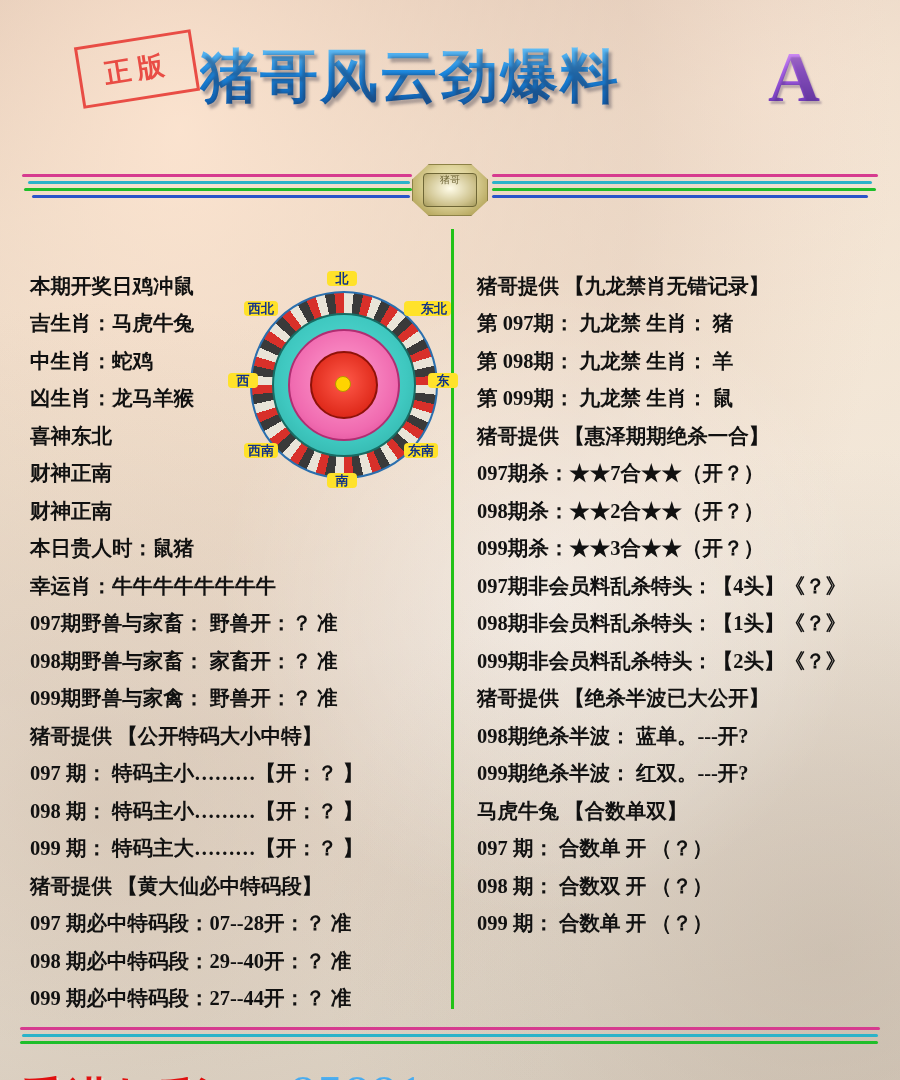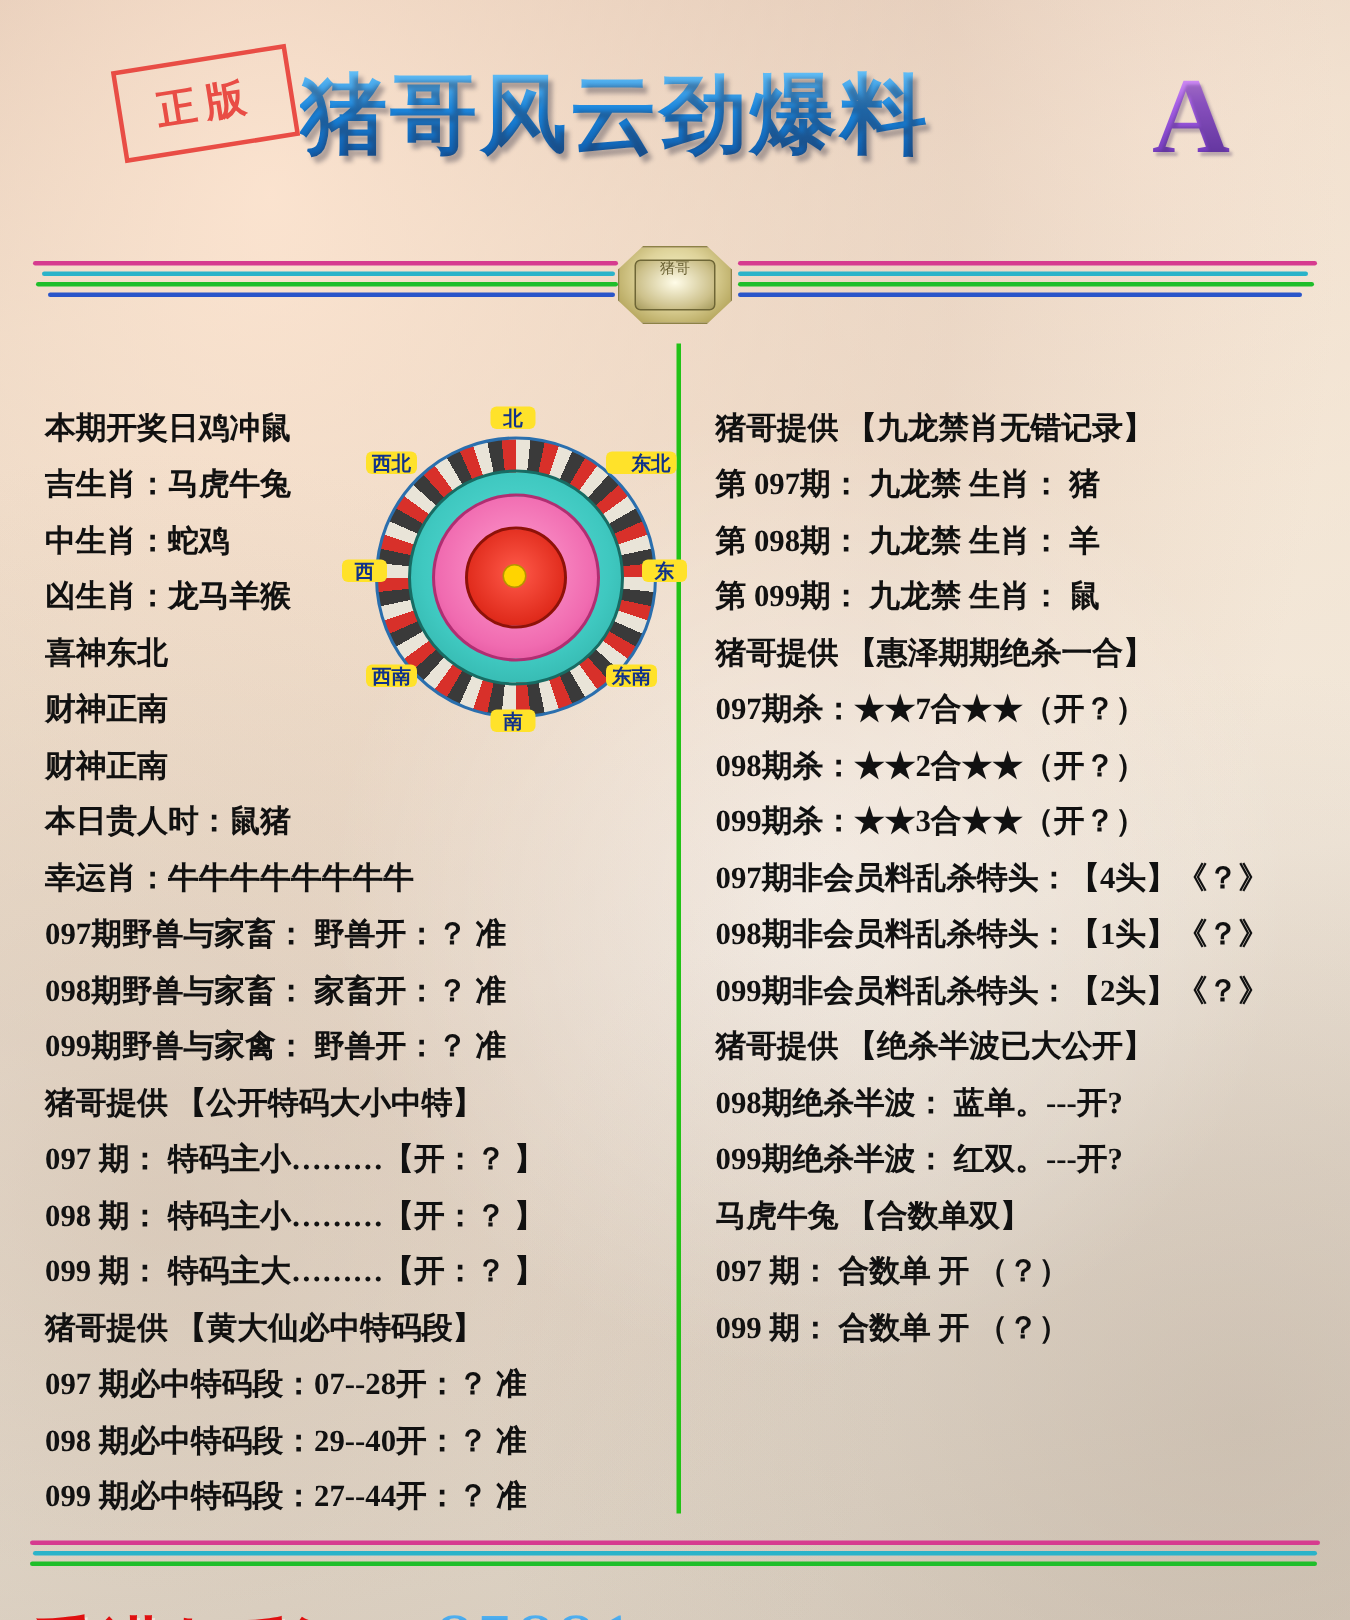--- a/index.html
+++ b/index.html
@@ -366,20 +366,21 @@
         <div class="line">098期杀：★★2合★★（开？）</div>
         <div class="line">099期杀：★★3合★★（开？）</div>
         <div class="line">097期非会员料乱杀特头：【4头】《？》</div>
         <div class="line">098期非会员料乱杀特头：【1头】《？》</div>
         <div class="line">099期非会员料乱杀特头：【2头】《？》</div>
         <div class="line">猪哥提供 【绝杀半波已大公开】</div>
         <div class="line">098期绝杀半波： 蓝单。---开?</div>
         <div class="line">099期绝杀半波： 红双。---开?</div>
         <div class="line">马虎牛兔 【合数单双】</div>
         <div class="line">097 期： 合数单 开 （？）</div>
+        <div class="line">098 期： 合数双 开 （？）</div>
         <div class="line">099 期： 合数单 开 （？）</div>
       </div>
     </div>
   </div>
 
   <div style="position:relative; height:24px;">
     <div class="ribbon" style="left:20px; top:0px; width:860px; background:#d63b8f;"></div>
     <div class="ribbon" style="left:22px; top:7px; width:856px; background:#2bb3c9;"></div>
     <div class="ribbon" style="left:20px; top:14px; width:858px; background:#1fbe2a;"></div>
   </div>

